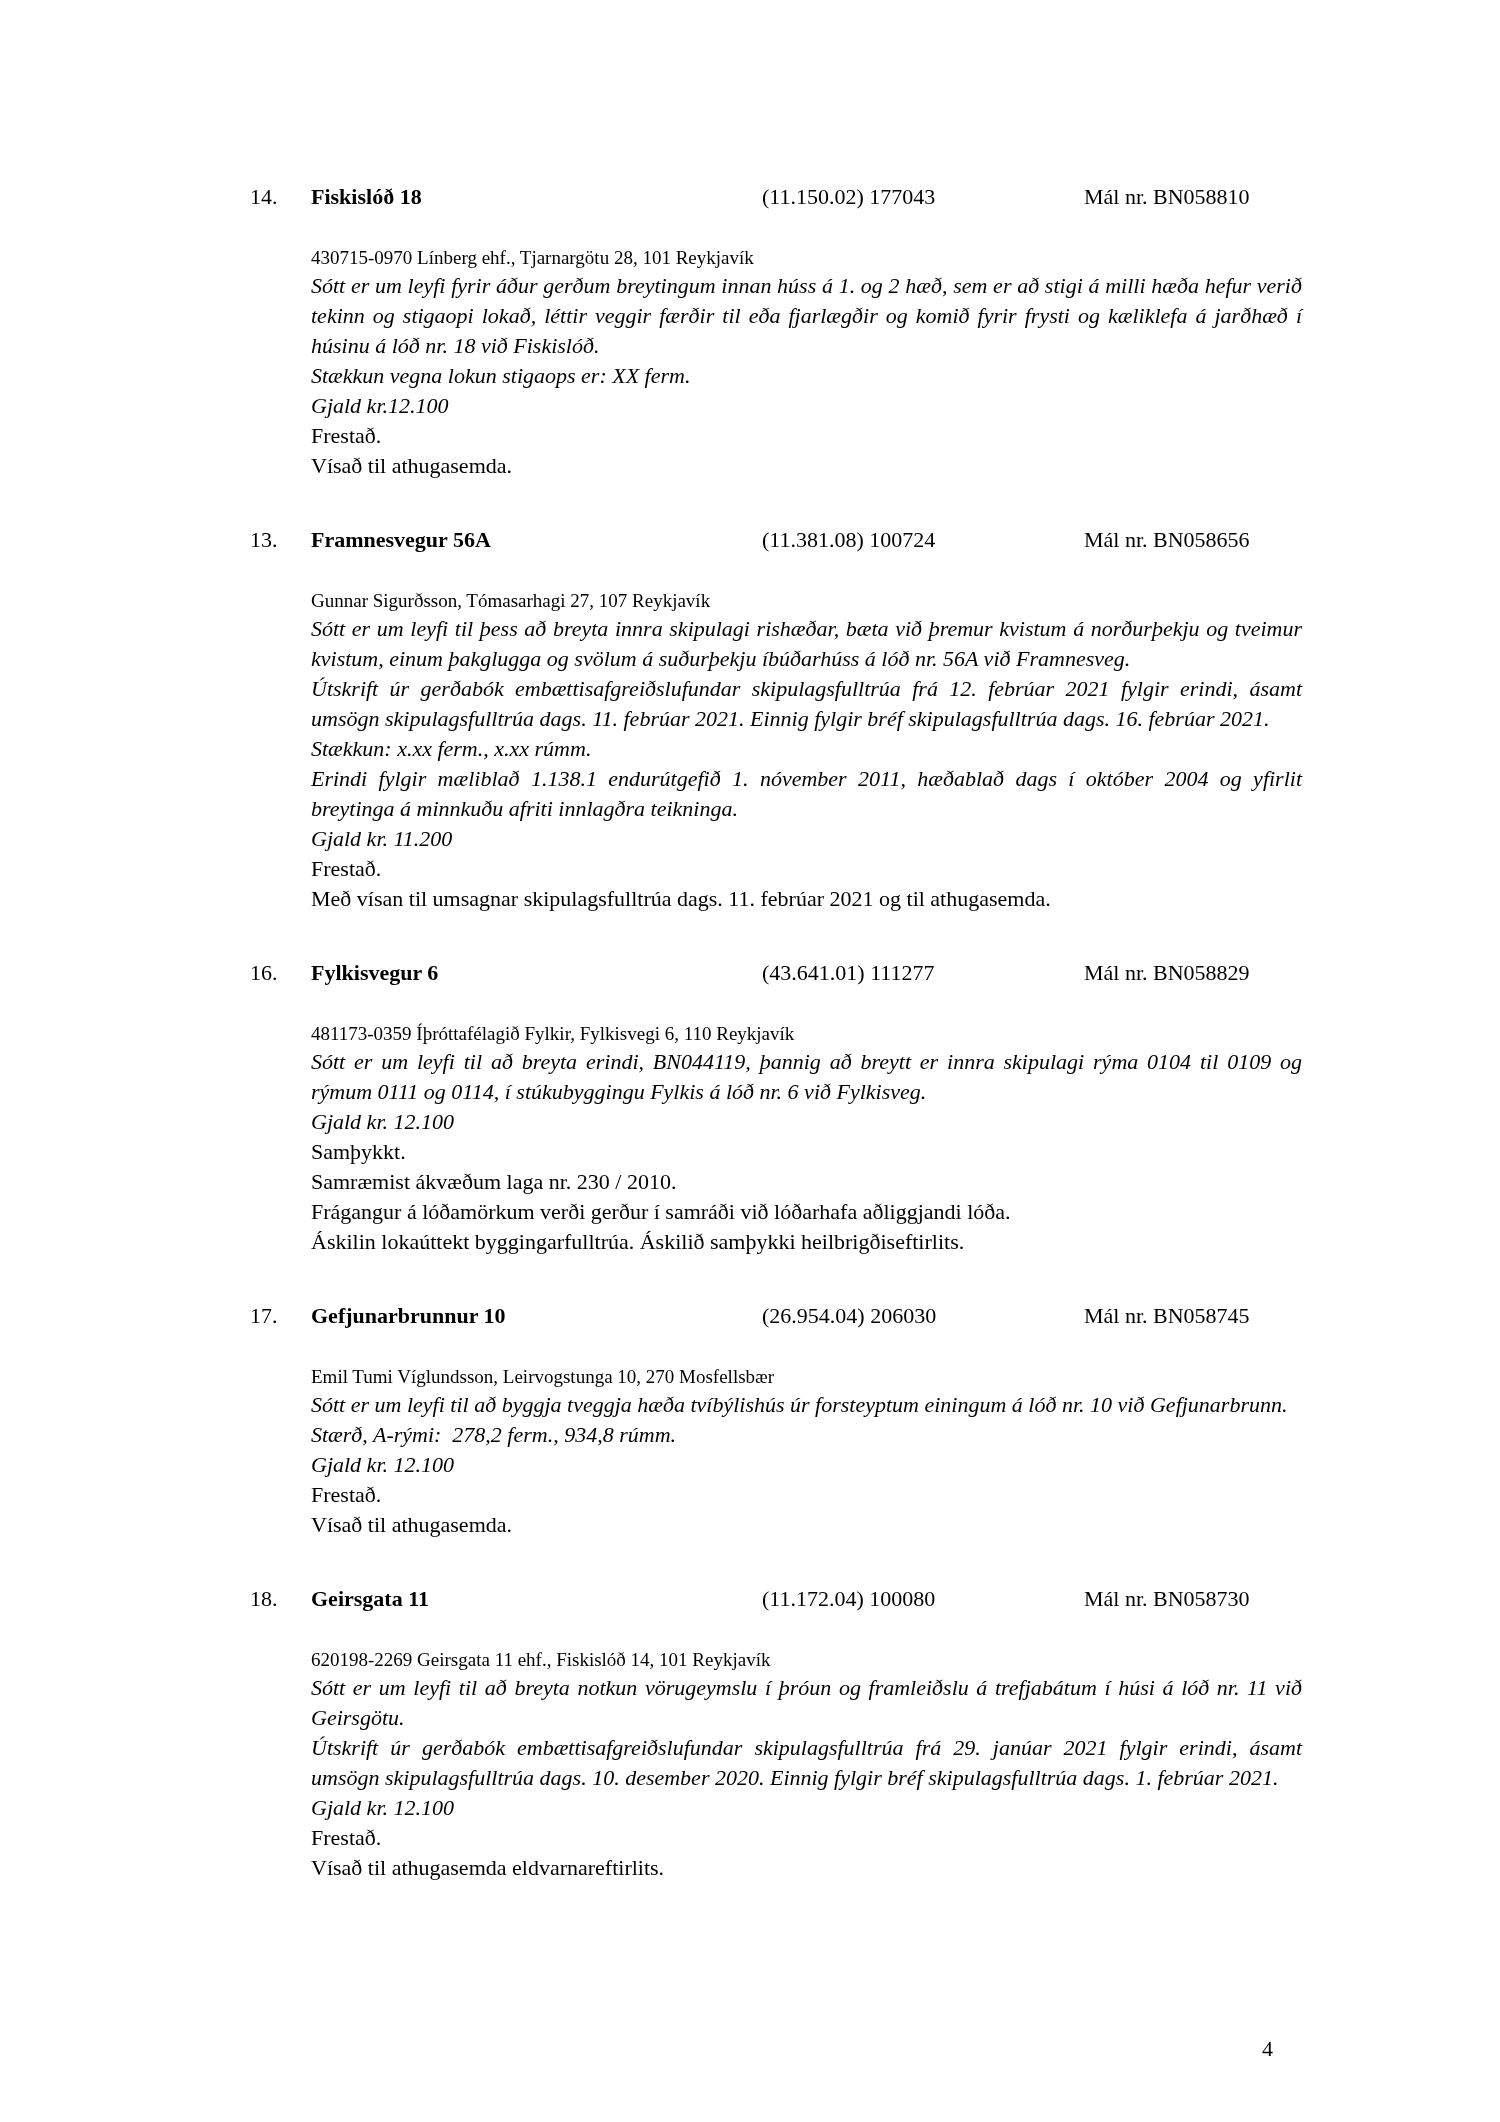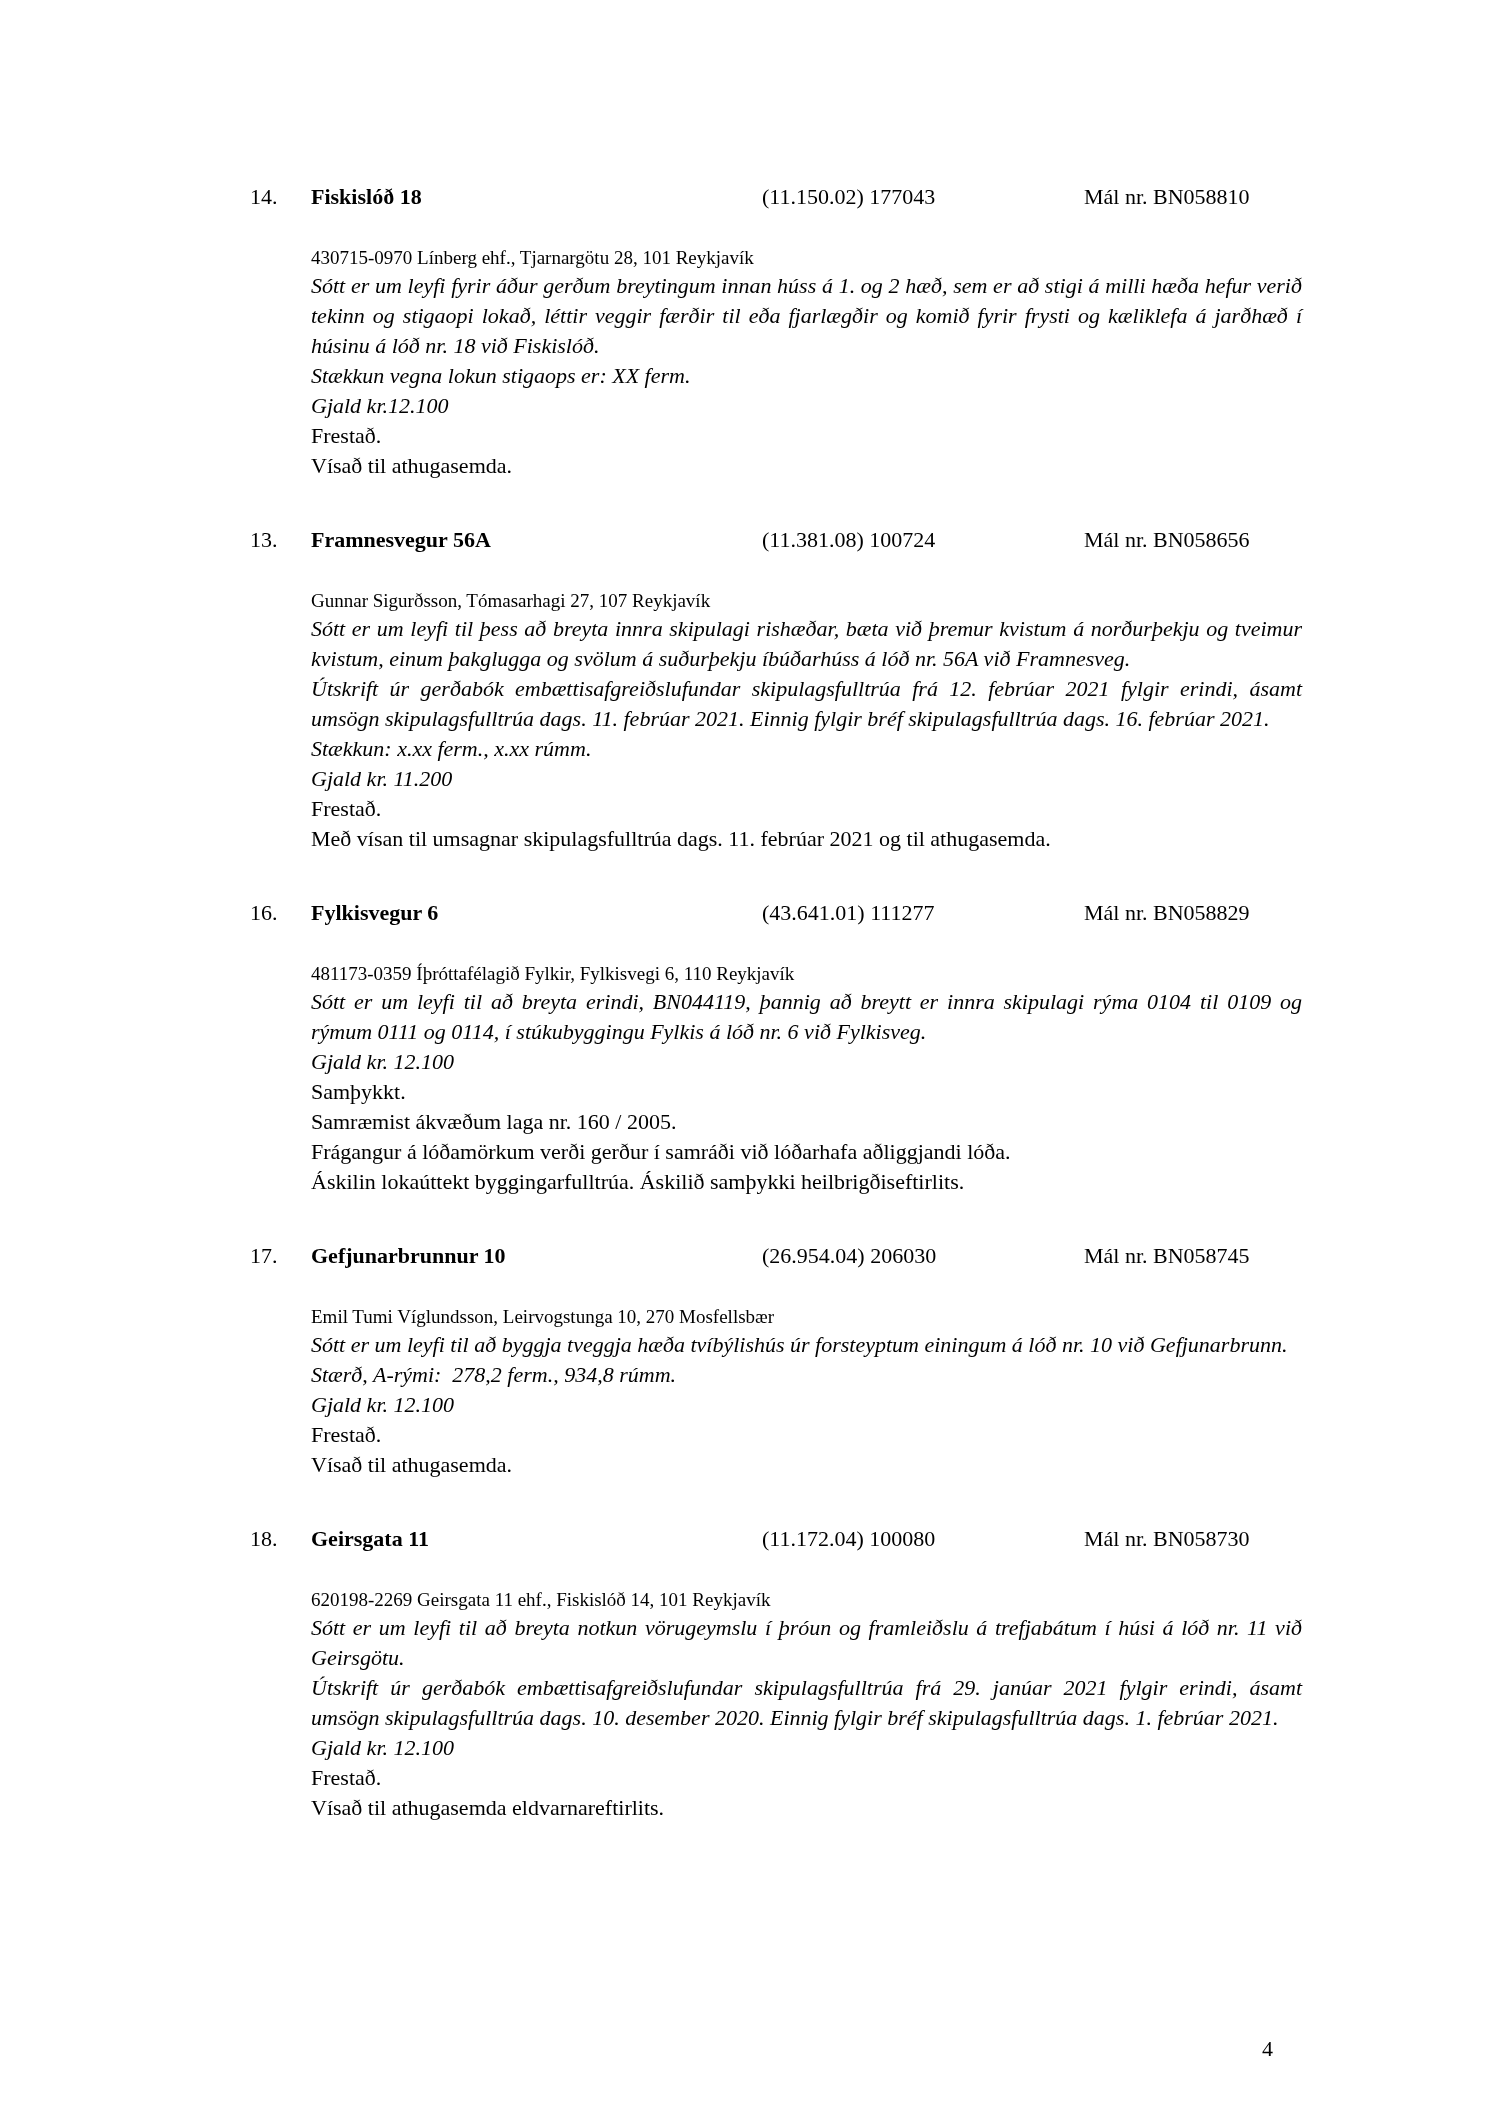--- a/index.html
+++ b/index.html
@@ -98,38 +98,39 @@
     <div class="item-header">
       <span class="num">13.</span><span class="title">Framnesvegur 56A</span>
       <span class="ref">(11.381.08) 100724</span>
       <span class="case">Mál nr. BN058656</span>
     </div>
     <div class="applicant">Gunnar Sigurðsson, Tómasarhagi 27, 107 Reykjavík</div>
     <div class="paras">
           <p class="item-paragraph">Sótt er um leyfi til þess að breyta innra skipulagi rishæðar, bæta við þremur kvistum á norðurþekju og tveimur kvistum, einum þakglugga og svölum á suðurþekju íbúðarhúss á lóð nr. 56A við Framnesveg.</p>
           <p class="item-paragraph">Útskrift úr gerðabók embættisafgreiðslufundar skipulagsfulltrúa frá 12. febrúar 2021 fylgir erindi, ásamt umsögn skipulagsfulltrúa dags. 11. febrúar 2021. Einnig fylgir bréf skipulagsfulltrúa dags. 16. febrúar 2021.</p>
           <p class="item-paragraph">Stækkun: x.xx ferm., x.xx rúmm.</p>
+          <p class="item-paragraph">Erindi fylgir mæliblað 1.138.1 endurútgefið 1. nóvember 2011, hæðablað dags í október 2004 og yfirlit breytinga á minnkuðu afriti innlagðra teikninga.</p>
           <p class="item-paragraph">Gjald kr. 11.200</p>
           <p class="item-decision">Frestað.</p>
           <p class="item-decision">Með vísan til umsagnar skipulagsfulltrúa dags. 11. febrúar 2021 og til athugasemda.</p>
         </div>
   </section>
 
   <section class="item">
     <div class="item-header">
       <span class="num">16.</span><span class="title">Fylkisvegur 6</span>
       <span class="ref">(43.641.01) 111277</span>
       <span class="case">Mál nr. BN058829</span>
     </div>
     <div class="applicant">481173-0359 Íþróttafélagið Fylkir, Fylkisvegi 6, 110 Reykjavík</div>
     <div class="paras">
           <p class="item-paragraph">Sótt er um leyfi til að breyta erindi, BN044119, þannig að breytt er innra skipulagi rýma 0104 til 0109 og rýmum 0111 og 0114, í stúkubyggingu Fylkis á lóð nr. 6 við Fylkisveg.</p>
           <p class="item-paragraph">Gjald kr. 12.100</p>
           <p class="item-decision">Samþykkt.</p>
-          <p class="item-decision">Samræmist ákvæðum laga nr. 160 / 2005.</p>
+          <p class="item-decision">Samræmist ákvæðum laga nr. 230 / 2010.</p>
           <p class="item-decision">Frágangur á lóðamörkum verði gerður í samráði við lóðarhafa aðliggjandi lóða.</p>
           <p class="item-decision">Áskilin lokaúttekt byggingarfulltrúa. Áskilið samþykki heilbrigðiseftirlits.</p>
         </div>
   </section>
 
   <section class="item">
     <div class="item-header">
       <span class="num">17.</span><span class="title">Gefjunarbrunnur 10</span>
       <span class="ref">(26.954.04) 206030</span>
       <span class="case">Mál nr. BN058745</span>

